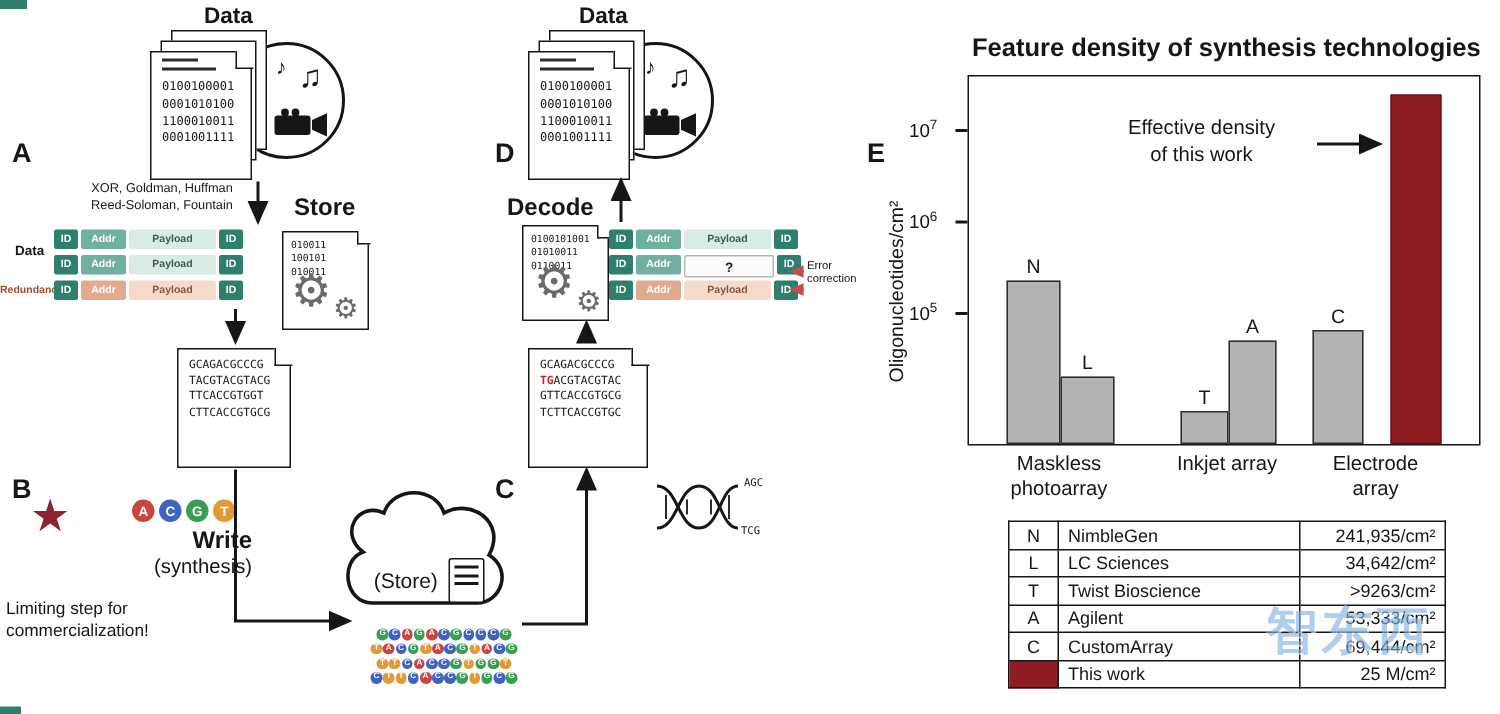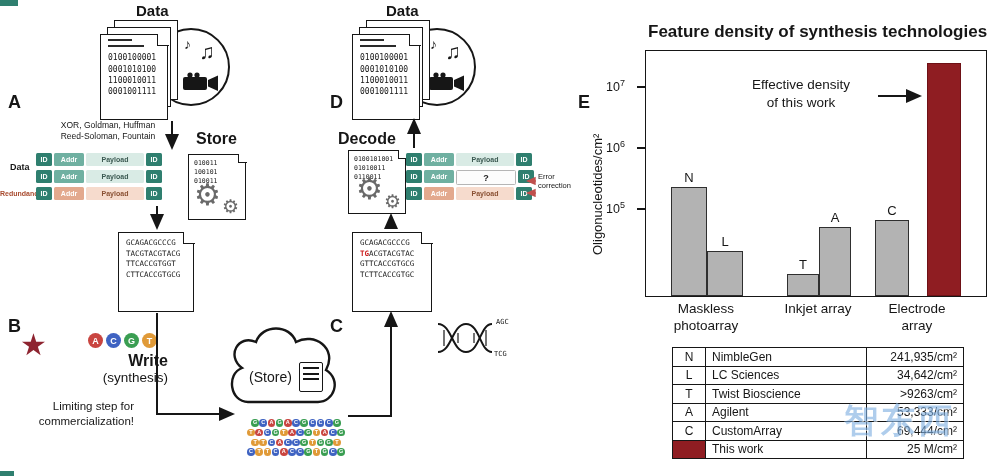--- a/index.html
+++ b/index.html
@@ -29,21 +29,21 @@
   .seq-row.redundancy .blk-addr{background:#e3a98e}
   .seq-row.redundancy .blk-payload{background:#f6dbcd;color:#8a5134}
   .seq-row.unknown .blk-payload{background:#fcfcfc;border:1px solid #b5b5b5;color:#222;font-size:9px}
   .row-side-label{position:absolute;font-size:9px;font-weight:bold;z-index:2}
   .row-side-label.red{font-size:7px;color:#a84b2f;font-weight:bold}
   .methods{position:absolute;left:50px;top:120px;width:116px;font-size:8.5px;line-height:1.35;text-align:center}
   .big-label{position:absolute;font-size:16px;font-weight:600}
   .stack-label{position:absolute;text-align:right;z-index:3}
   .stack-label .l1{font-size:16px;font-weight:600}
   .stack-label .l2{font-size:13.5px}
-  .note-text{position:absolute;left:4px;top:399px;width:130px;text-align:right;font-size:11.5px;line-height:1.3}
+  .note-text{position:absolute;left:4px;top:399px;width:130px;text-align:left;font-size:11.5px;line-height:1.3}
   .star{position:absolute;font-size:30px;color:#8e2430;z-index:2;line-height:1}
   .bases-row{position:absolute;display:flex;gap:3px;z-index:2}
   .base-chip{width:15px;height:15px;border-radius:50%;color:#fff;font-size:9px;font-weight:bold;display:flex;align-items:center;justify-content:center}
   .cloud-svg{position:absolute;z-index:1}
   .store-content{position:absolute;display:flex;align-items:center;justify-content:center;gap:7px;z-index:2}
   .store-label{font-size:14px}
   .server-icon{width:24px;height:30px;border:1.6px solid #161616;border-radius:2px;background:#fff;padding:4px 3px 0;box-sizing:border-box}
   .server-icon .sline{height:2px;background:#161616;margin-bottom:3.5px}
   .chip-rows{position:absolute;width:104px;z-index:2}
   .chip-row{display:flex;justify-content:center;margin-bottom:2.2px}
@@ -157,21 +157,21 @@
     <div class="l2">(synthesis)</div>
   </div>
   <div class="note-text">
     <div>Limiting step for</div>
     <div>commercialization!</div>
   </div>
 
   <svg class="cloud-svg" style="left:218px;top:306px" width="130" height="104" viewBox="0 0 130 104">
     <path d="M30,96 L100,96 C116,96 124,74 108,64 C120,42 96,26 78,36 C72,18 44,18 38,36 C20,28 8,50 24,62 C8,68 12,96 30,96 Z" fill="#ffffff" stroke="#161616" stroke-width="2.4"></path>
   </svg>
-  <div class="store-content" style="left:238px;top:362px;width:96px">
+  <div class="store-content" style="left:238px;top:372px;width:96px">
     <span class="store-label">(Store)</span>
     <span class="server-icon">
       <span class="sline" style="display:block"></span>
       <span class="sline" style="display:block"></span>
       <span class="sline" style="display:block"></span>
     </span>
   </div>
   <div class="chip-rows" style="left:244px;top:419px">
       <div class="chip-row">
         <span class="chip" style="background: rgb(58, 158, 82);">G</span>

